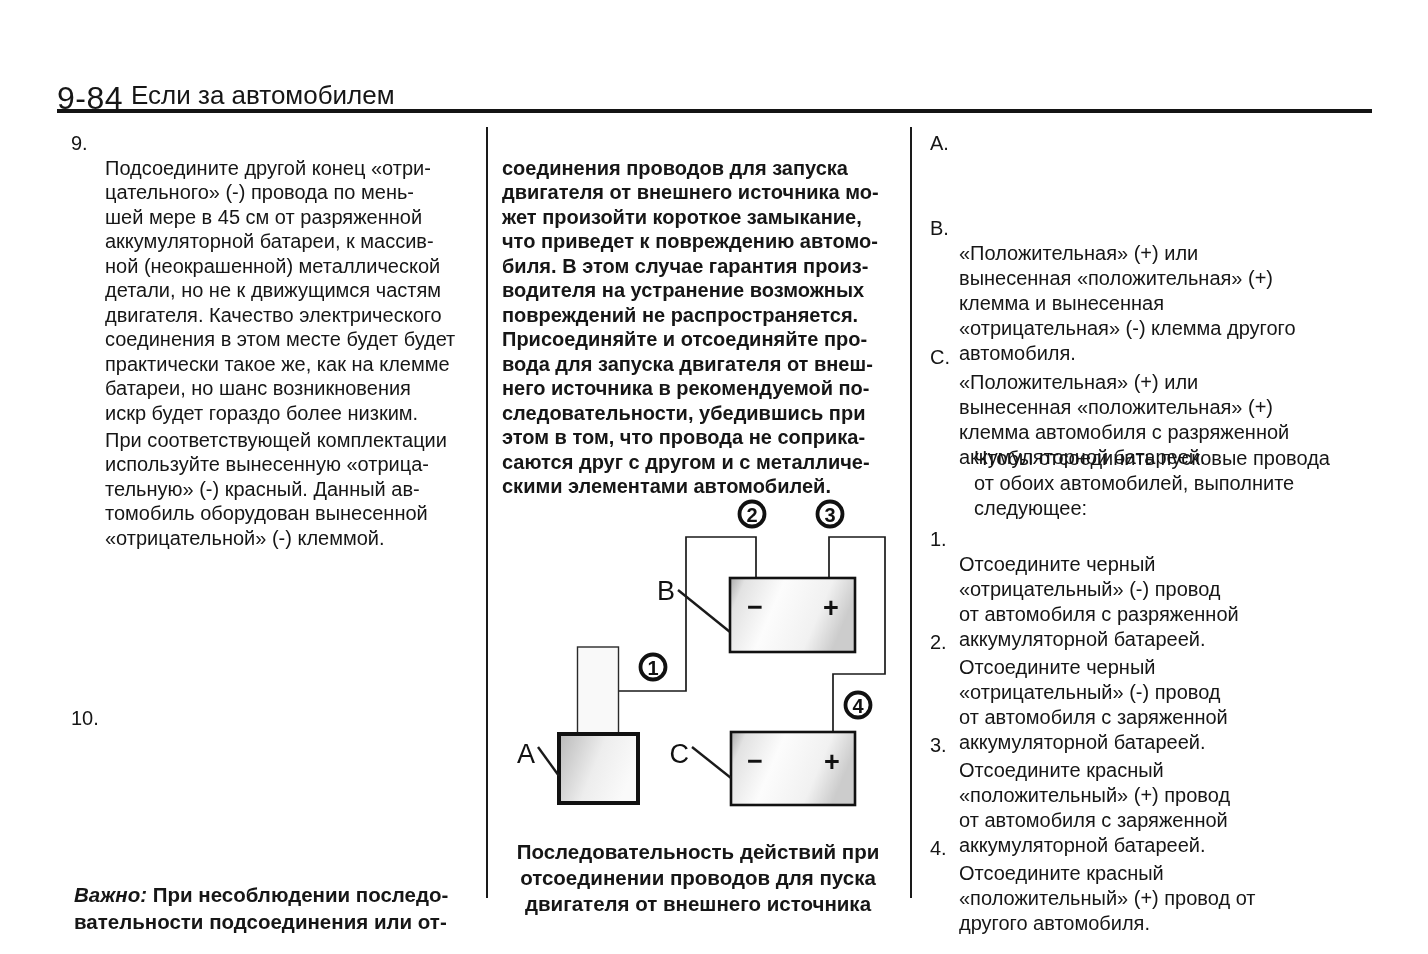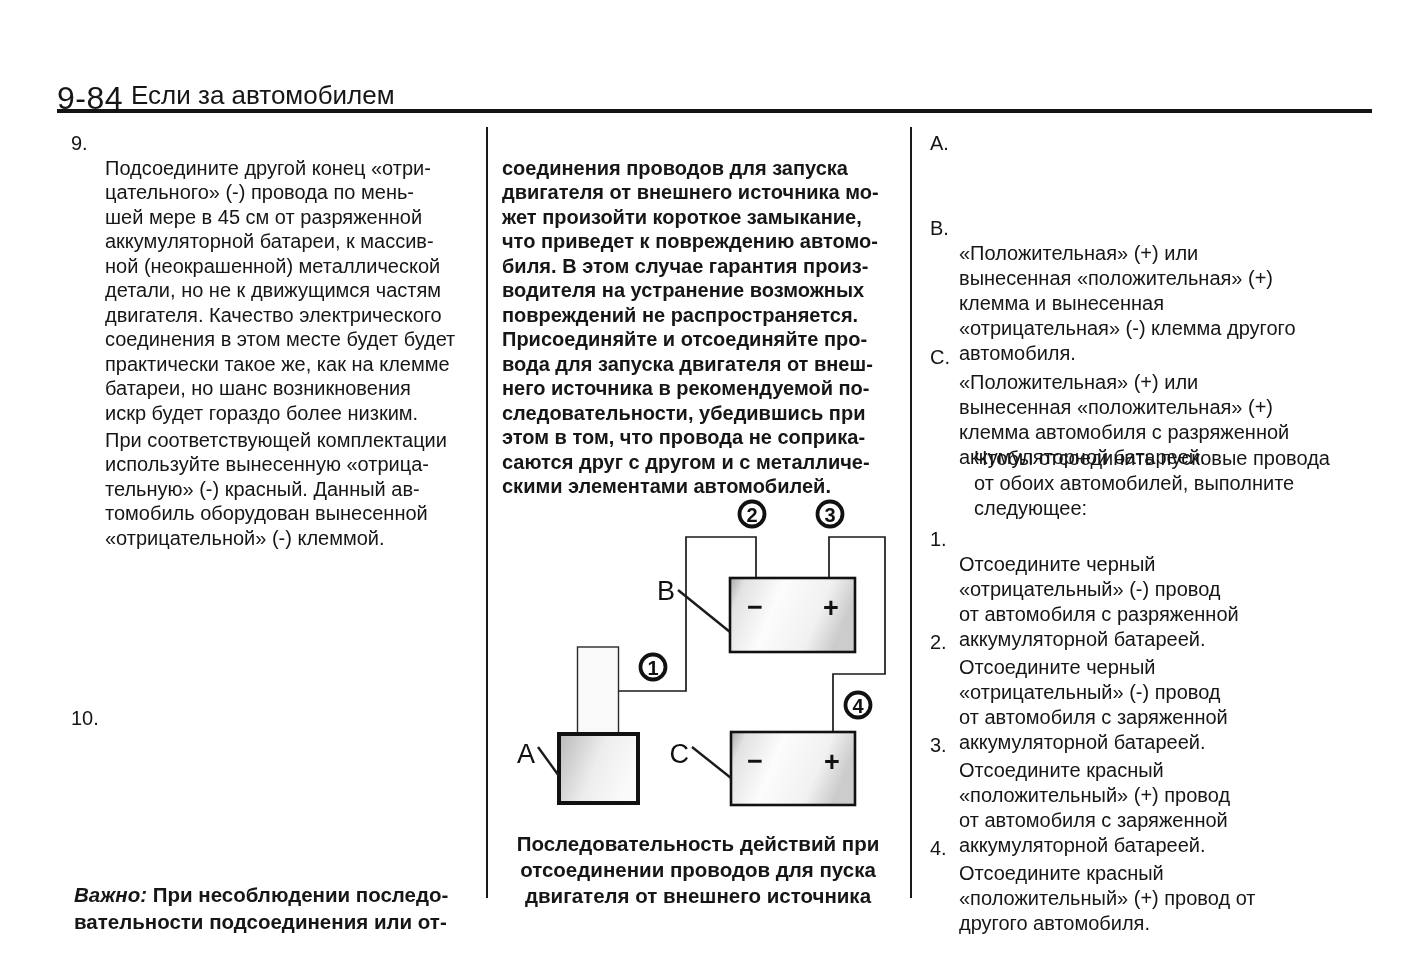--- a/index.html
+++ b/index.html
@@ -28,21 +28,21 @@
   .hang{padding-left:34px;}
   .marker{position:absolute;left:0;top:0;}
   .lcol{width:416px;}
   .rcol{width:452px;line-height:25px;padding-left:29px;}
   .rcol.noind{padding-left:0;margin-left:44px;}
   .warnpara{width:408px;font-weight:bold;}
   .important{font-weight:bold;font-size:20.5px;line-height:27px;width:430px;}
   .important .lbl{font-style:italic;}
   .caption{
     width:420px;text-align:center;font-weight:bold;
-    font-size:20.5px;line-height:26px;white-space:pre-line;
+    font-size:20.5px;line-height:26px;white-space:pre-line;margin-top:8px;
   }
   svg text{font-family:"Liberation Sans", sans-serif;}
 </style>
 </head>
 <body>
 
 <div class="page">
 
   <div class="abs pageno">9-84</div>
   <div class="abs htitle">Если за автомобилем</div>

